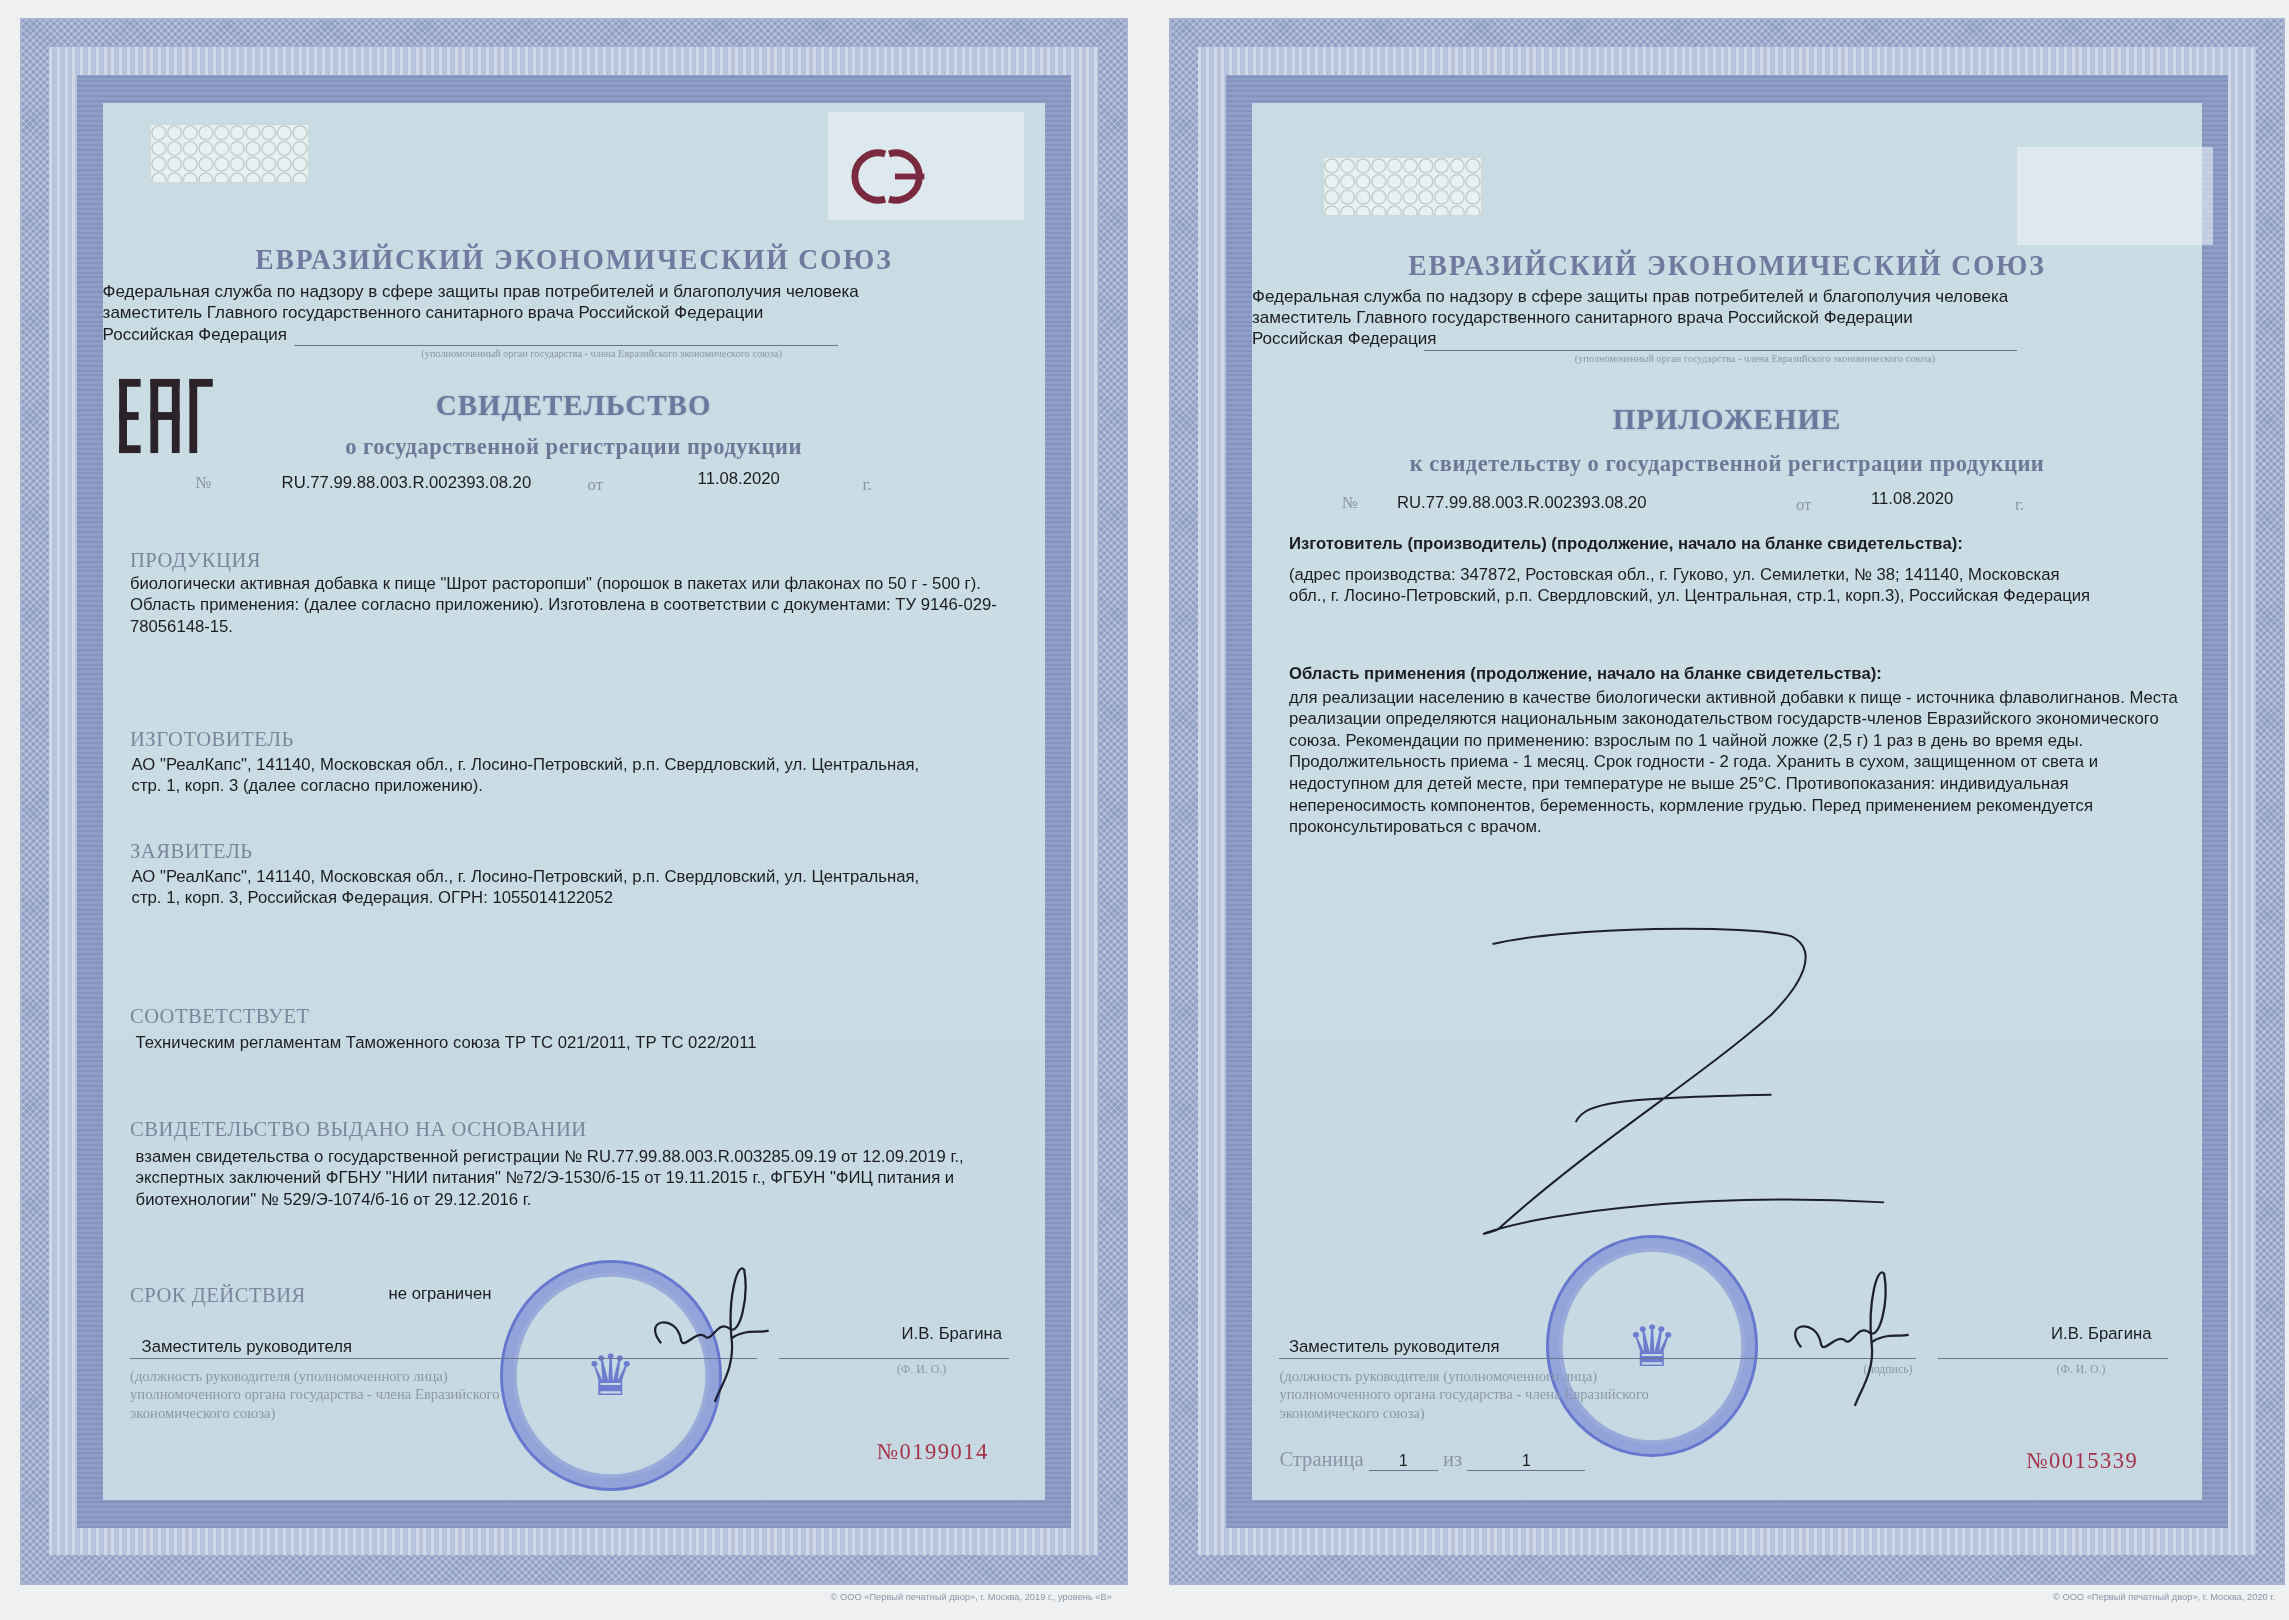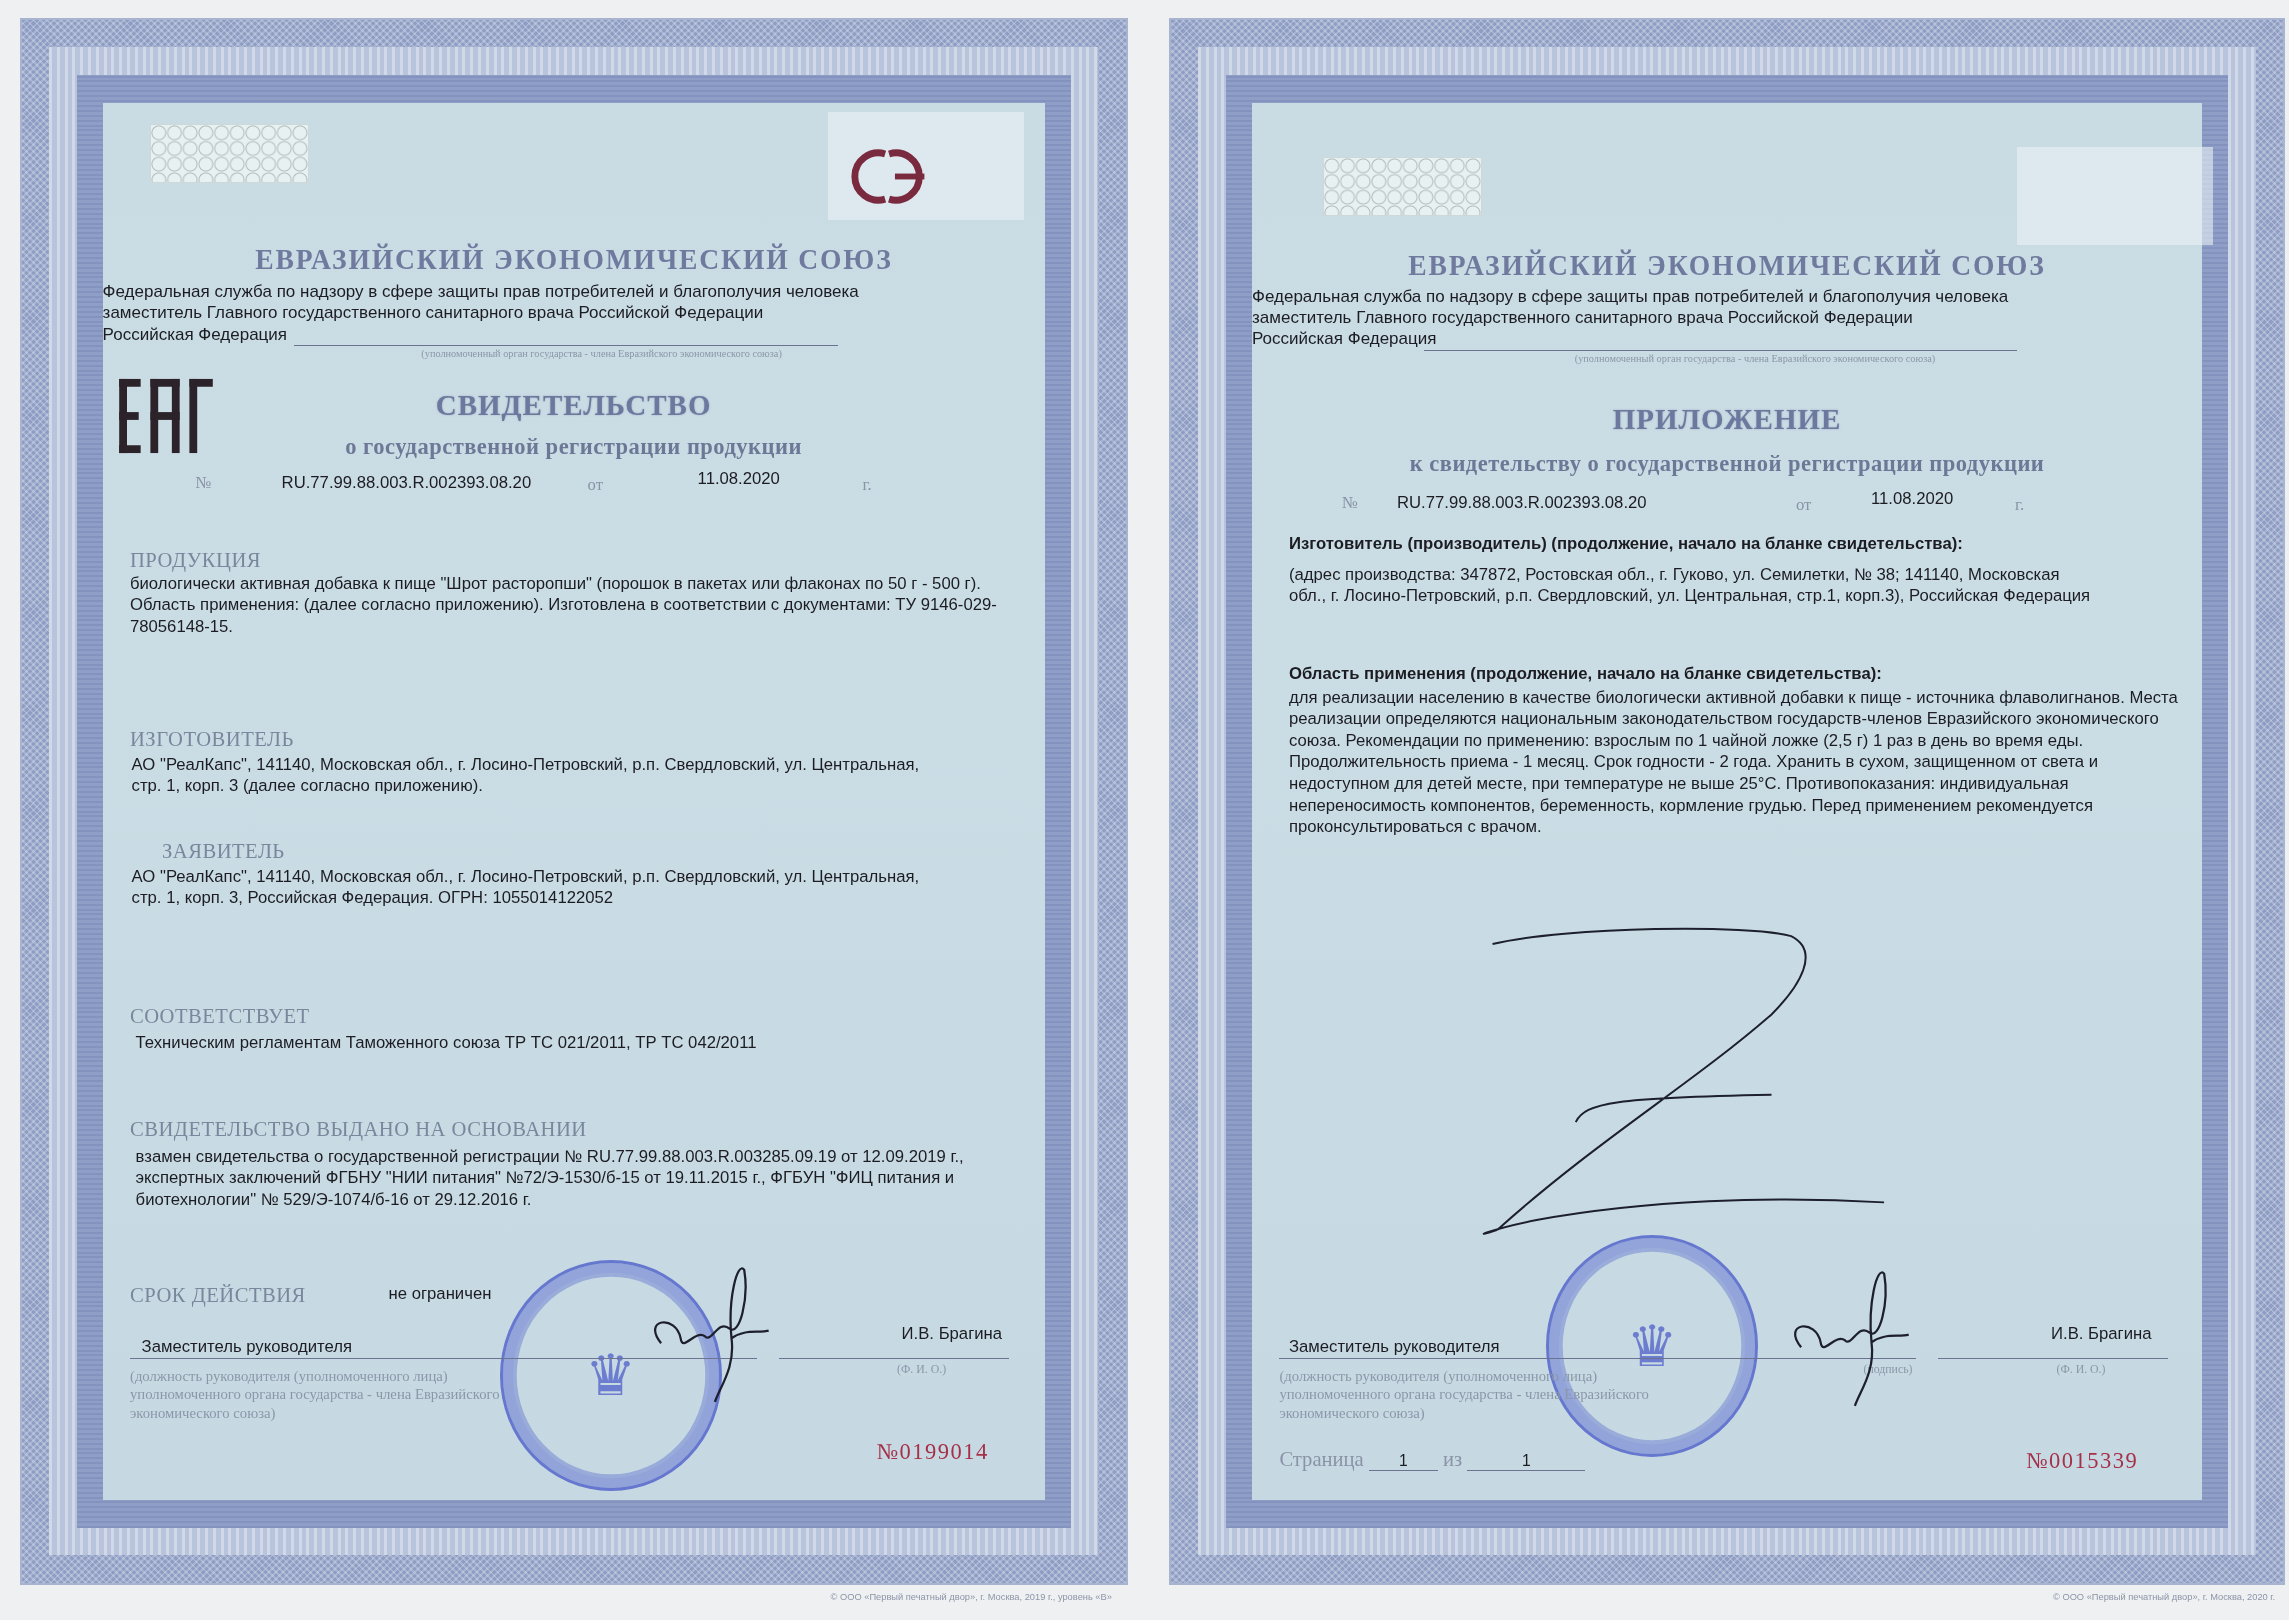--- a/index.html
+++ b/index.html
@@ -145,25 +145,25 @@
       <span class="val" style="left:595px; top:-3.9px;">11.08.2020</span>
       <span class="lbl" style="left:760px; top:2.9px;">г.</span>
     </div>
 
     <div class="sec-label" style="left:27.4px; top:446px;">ПРОДУКЦИЯ</div>
     <div class="body-text" style="left:27.4px; top:470px; width:912px;">биологически активная добавка к пище "Шрот расторопши" (порошок в пакетах или флаконах по 50 г - 500 г). Область применения: (далее согласно приложению). Изготовлена в соответствии с документами: ТУ 9146-029-78056148-15.</div>
 
     <div class="sec-label" style="left:27.4px; top:625px;">ИЗГОТОВИТЕЛЬ</div>
     <div class="body-text" style="left:29px; top:651px; width:814px;">АО "РеалКапс", 141140, Московская обл., г. Лосино-Петровский, р.п. Свердловский, ул. Центральная, стр. 1, корп. 3 (далее согласно приложению).</div>
 
-    <div class="sec-label" style="left:27.4px; top:737px;margin-left:32px;">ЗАЯВИТЕЛЬ</div>
+    <div class="sec-label" style="left:27.4px; top:737px;">ЗАЯВИТЕЛЬ</div>
     <div class="body-text" style="left:29px; top:763px; width:814px;">АО "РеалКапс", 141140, Московская обл., г. Лосино-Петровский, р.п. Свердловский, ул. Центральная, стр. 1, корп. 3, Российская Федерация. ОГРН: 1055014122052</div>
 
     <div class="sec-label" style="left:27.4px; top:902px;">СООТВЕТСТВУЕТ</div>
-    <div class="body-text" style="left:33px; top:929px; width:882px;">Техническим регламентам Таможенного союза ТР ТС 021/2011, ТР ТС 042/2011</div>
+    <div class="body-text" style="left:33px; top:929px; width:882px;">Техническим регламентам Таможенного союза ТР ТС 021/2011, ТР ТС 022/2011</div>
 
     <div class="sec-label" style="left:27.4px; top:1015px;">СВИДЕТЕЛЬСТВО ВЫДАНО НА ОСНОВАНИИ</div>
     <div class="body-text" style="left:33px; top:1043px; width:882px;">взамен свидетельства о государственной регистрации № RU.77.99.88.003.R.003285.09.19 от 12.09.2019 г., экспертных заключений ФГБНУ "НИИ питания" №72/Э-1530/б-15 от 19.11.2015 г., ФГБУН "ФИЦ питания и биотехнологии" № 529/Э-1074/б-16 от 29.12.2016 г.</div>
 
     <div class="sec-label" style="left:27.4px; top:1181px;">СРОК ДЕЙСТВИЯ</div>
     <div class="body-text" style="left:286px; top:1180px;">не ограничен</div>
 
     <div class="stamp" style="left:397px; top:1157px; width:216px; height:225px;">
       <span class="eagle">♛</span>
     </div>

